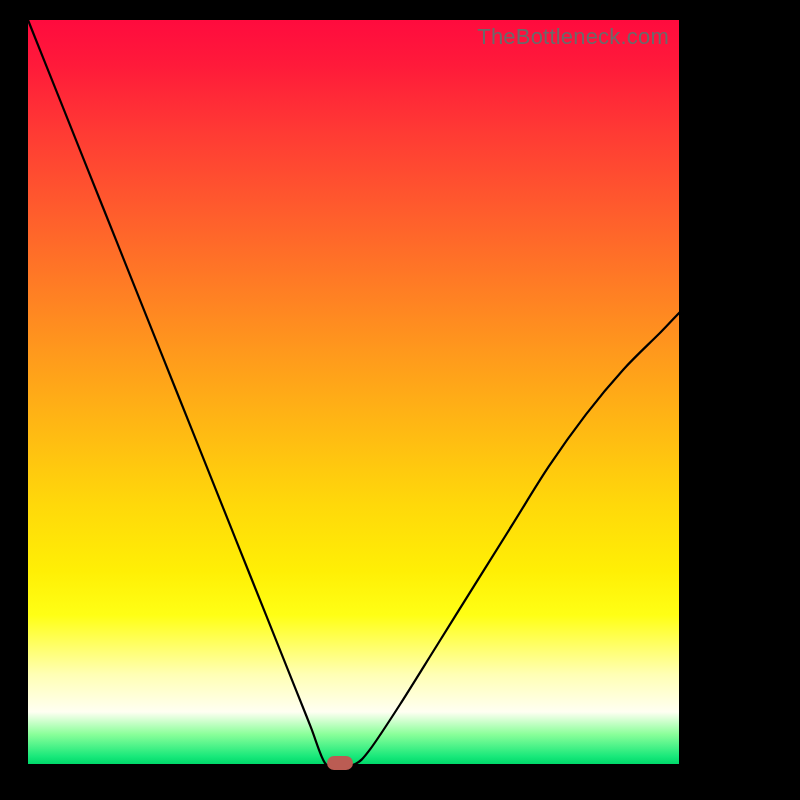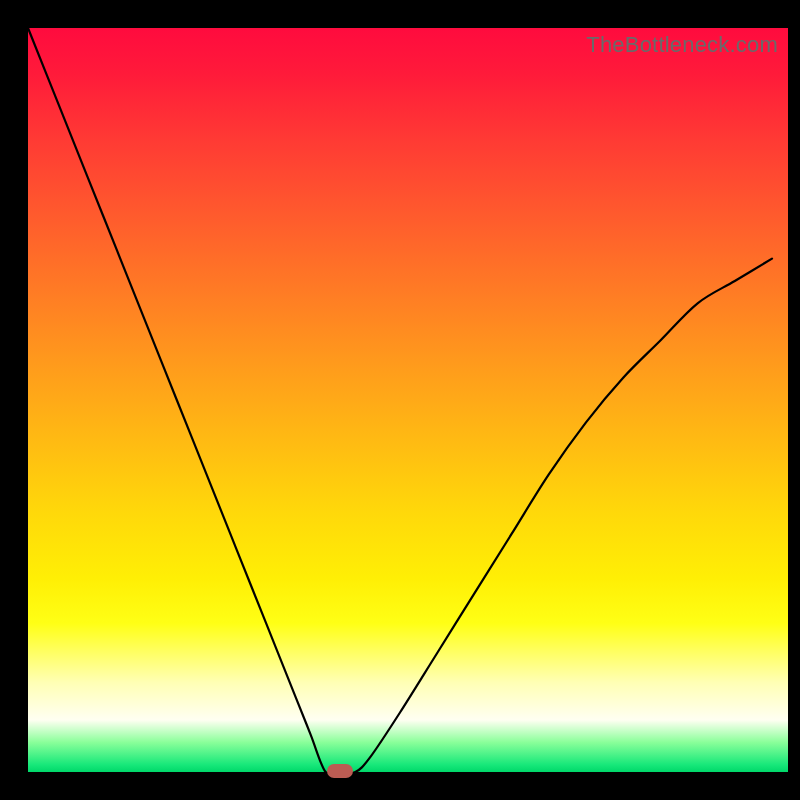--- a/index.html
+++ b/index.html
@@ -13,22 +13,22 @@
   }
   .frame {
     position: relative;
     width: 800px;
     height: 800px;
     background: #000;
   }
   .plot {
     position: absolute;
     left: 28px;
-    top: 28px;
-    width: 760px;
+    top: 20px;
+    width: 651px;
     height: 744px;
     background: linear-gradient(
       to bottom,
       #ff0b3e 0%,
       #ff1a3a 6%,
       #ff3a34 15%,
       #ff5a2d 25%,
       #ff7a25 35%,
       #ff9a1c 45%,
       #ffb913 55%,

